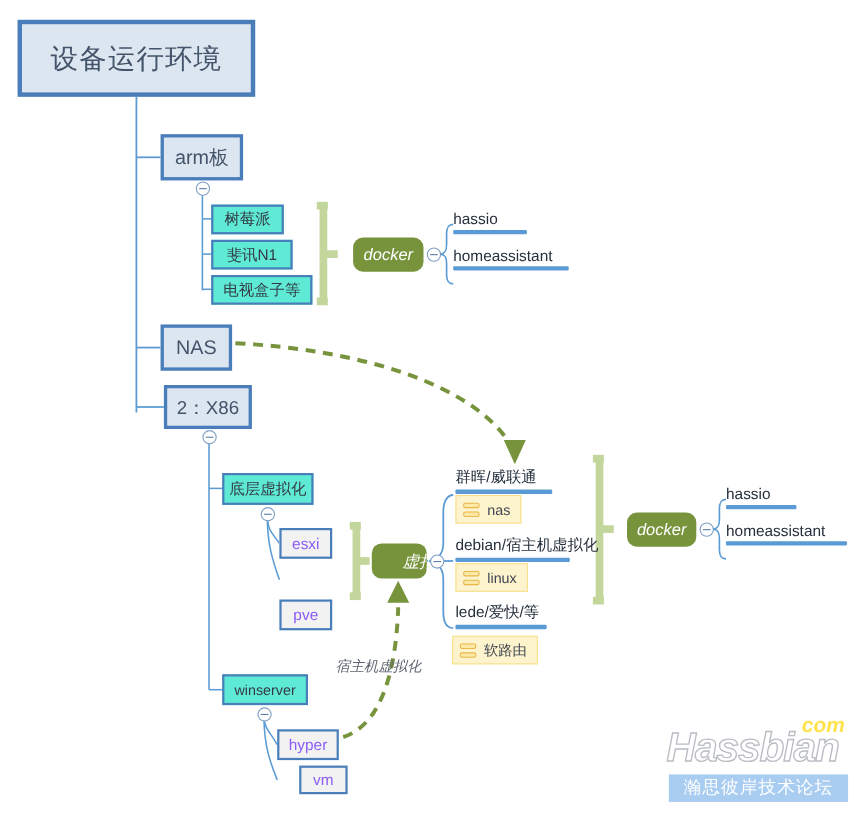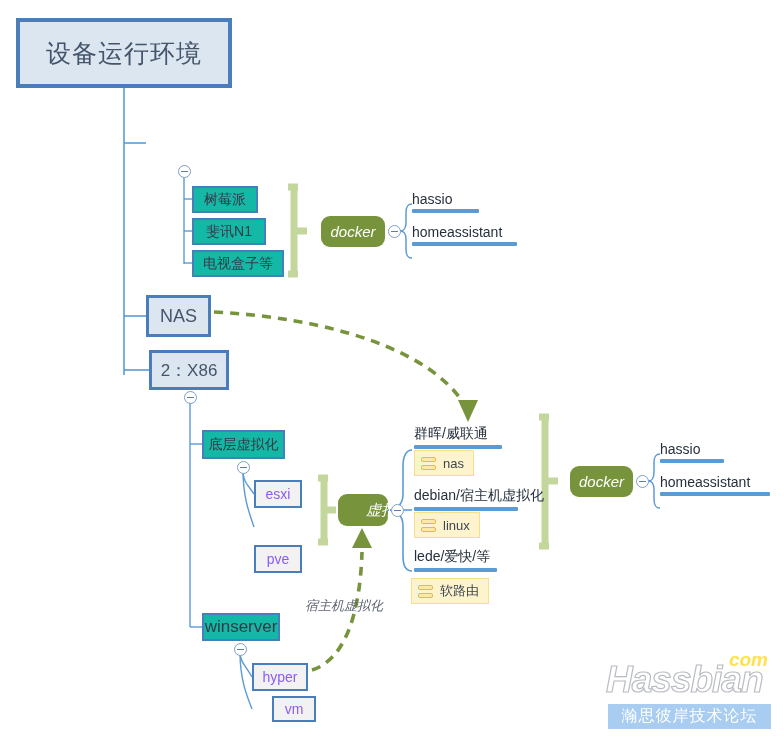--- a/index.html
+++ b/index.html
@@ -37,21 +37,21 @@
     letter-spacing: 1px;
     color: #44546a;
   }
   .node-blue {
     border: 3px solid #4a7ebb;
     background: #dce6f1;
     color: #44546a;
   }
   .node-blue-sm {
     border: 2px solid #4a7ebb;
-    background: #14b8a6;
+    background: #5eead4;
     color: #333a45;
   }
   .node-plain {
     border: 2px solid #4a7ebb;
     background: #f2f2f2;
     color: #8b5cf6;
   }
   .node-olive {
     background: #77933c;
     border-radius: 9px;
@@ -246,20 +246,23 @@
     <g fill="none" stroke="#77933c" stroke-width="3.6" stroke-dasharray="9 7" stroke-linecap="butt">
       <path d="M312,670 C344,660 360,616 362,552"></path>
     </g>
     <polygon points="352,548 372,548 362,528" fill="#77933c"></polygon>
   </svg>
 
   <div class="node node-root" style="left:16px; top:18px; width:216px; height:70px;">
     <span>设备运行环境</span>
   </div>
 
+  <div class="node node-blue" style="left:146px; top:122px; width:75px; height:42px; font-size:18px;">
+    <span>arm板</span>
+  </div>
   <div class="toggle" style="left:178px; top:165px;"></div>
 
   <div class="node node-blue" style="left:146px; top:295px; width:65px; height:42px; font-size:18px;">
     <span>NAS</span>
   </div>
 
   <div class="node node-blue" style="left:149px; top:350px; width:80px; height:40px; font-size:17px;">
     <span>2：X86</span>
   </div>
   <div class="toggle" style="left:184px; top:391px;"></div>
@@ -293,21 +296,21 @@
   </div>
   <div class="toggle" style="left:237px; top:461px;"></div>
 
   <div class="node node-plain" style="left:254px; top:480px; width:48px; height:28px; font-size:14px;">
     <span>esxi</span>
   </div>
   <div class="node node-plain" style="left:254px; top:513px; width:48px; height:28px; font-size:14px;margin-top:32px;">
     <span>pve</span>
   </div>
 
-  <div class="node node-blue-sm" style="left:202px; top:613px; width:78px; height:28px; font-size:17px;">
+  <div class="node node-blue-sm" style="left:202px; top:613px; width:78px; height:28px; font-size:13px;">
     <span>winserver</span>
   </div>
   <div class="toggle" style="left:234px; top:643px;"></div>
 
   <div class="node node-plain" style="left:252px; top:663px; width:56px; height:28px; font-size:14px;">
     <span>hyper</span>
   </div>
   <div class="node node-plain" style="left:252px; top:696px; width:44px; height:26px; font-size:14px;margin-left:20px;">
     <span>vm</span>
   </div>

